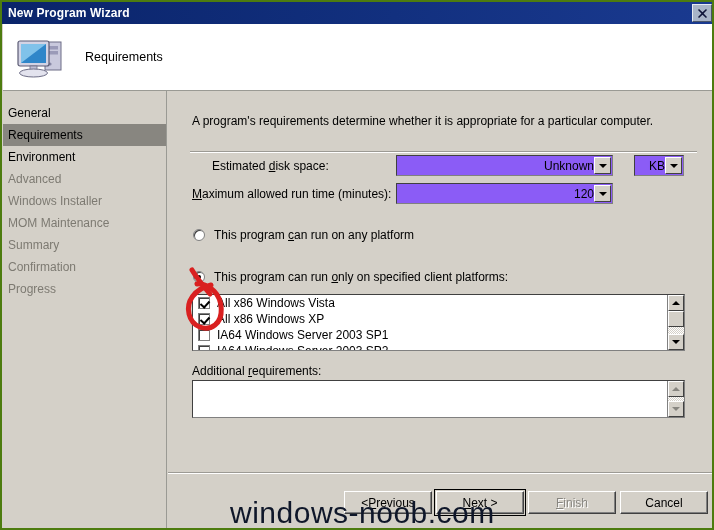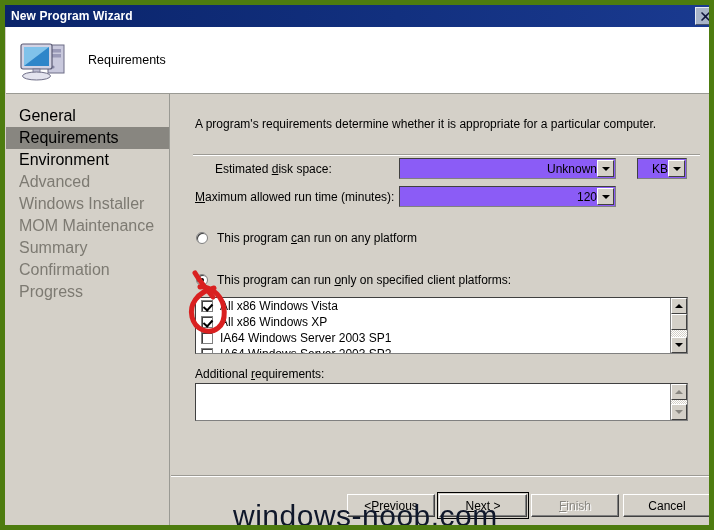--- a/index.html
+++ b/index.html
@@ -12,21 +12,21 @@
     font-family: "Liberation Sans", sans-serif;
     -webkit-font-smoothing: none;
   }
   #app {
     position: relative;
     width: 714px;
     height: 530px;
     overflow: hidden;
     background: #d4d0c8;
     box-sizing: border-box;
-    border: 5px solid #4d7c0f;
+    border: 2px solid #4d7c0f;
   }
 
   
   .titlebar {
     position: absolute;
     left: 0; top: 0;
     width: 714px;
     height: 22px;
     background: linear-gradient(to right, #0a246a 0%, #12307f 55%, #1a3a90 100%);
     display: flex;
@@ -91,22 +91,22 @@
     width: 164px;
     height: 440px;
     background: #d4d0c8;
     border-right: 1px solid #9a9a94;
     padding-top: 11px;
     box-sizing: border-box;
   }
   .side-item {
     height: 22px;
     line-height: 22px;
-    padding-left: 13px;
-    font-size: 16px;
+    padding-left: 5px;
+    font-size: 12px;
     color: #000000;
     white-space: nowrap;
     cursor: default;
   }
   .side-item.dim { color: #7d7a72; }
   .side-item.sel {
     background: #888680;
     color: #000000;
     width: 163px;
     box-sizing: border-box;

